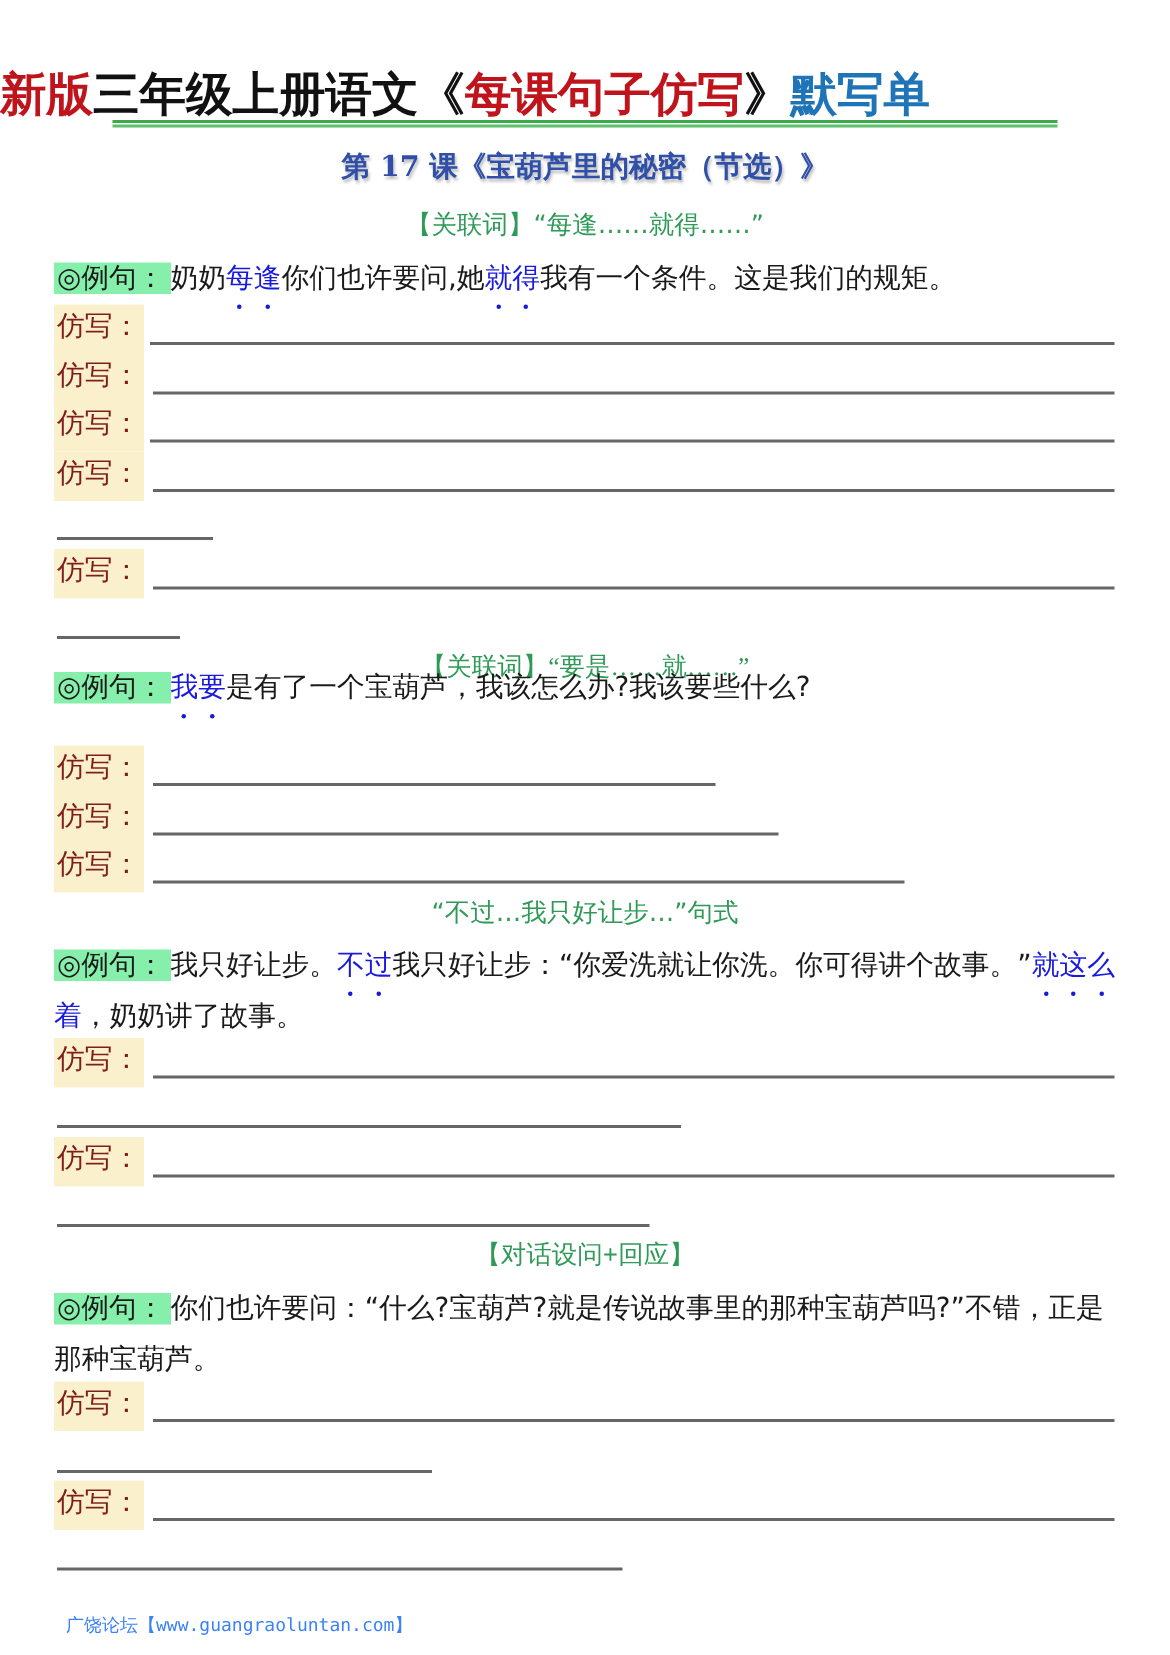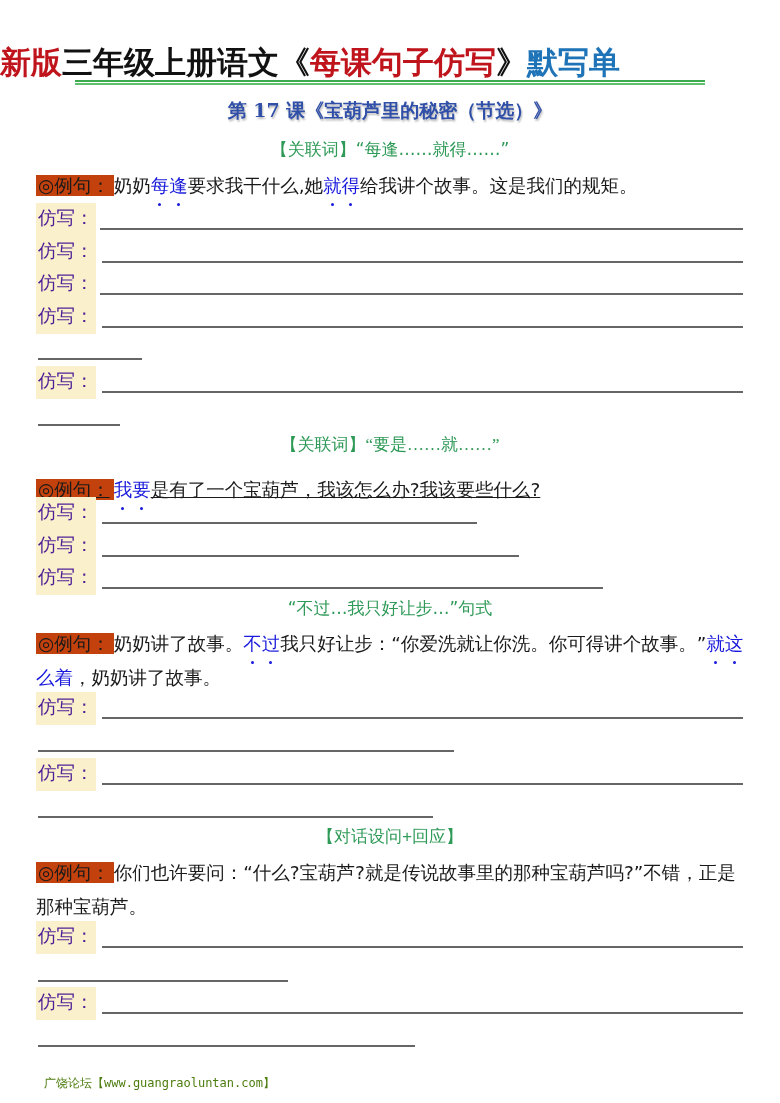--- a/index.html
+++ b/index.html
@@ -30,60 +30,60 @@
     }
     .sec-heading {
       position: absolute; left: 0; width: 780px; text-align: center;
       font-size: 17px; color: #2f9a58; white-space: nowrap;
     }
     .example {
       position: absolute; left: 36px; width: 712px;
       font-size: 18.5px; line-height: 34px; color: #1a1a1a;
     }
     .ex-label {
-      background: #c2410c; padding: 0 4px 0 2px;
+      background: #86efac; padding: 0 4px 0 2px;
     }
     .hl { color: #1a1adc; position: relative; margin-top: 20px; }
     .hl .ch { position: relative; display: inline-block; }
     .hl .ch::after {
       content: ""; position: absolute; left: 50%; bottom: -3px; width: 3px; height: 3px;
       margin-left: -1.5px; border-radius: 50%; background: #1a1adc;
     }
     .row {
       position: absolute; left: 36px; height: 30px;
     }
     .w-label {
       position: absolute; left: 0; top: 0; width: 60px; height: 33px;
       background: #fbf0cc; font-size: 18.5px; line-height: 30px; padding-left: 2px; box-sizing: border-box;
-      color: #4c1d95;
+      color: #7f1d1d;
     }
     .w-line {
       position: absolute; height: 2px; background: #666666;
     }
     .watermark {
-      position: absolute; left: 44px; top: 1075px; font-size: 12px; color: #4d7c0f;
+      position: absolute; left: 44px; top: 1075px; font-size: 12px; color: #3b82f6;
       font-family: "DejaVu Sans Mono", "Liberation Mono", monospace; white-space: nowrap;
     }
   </style>
 </head>
 <body>
 
 <div class="title">
   <span class="red">新版</span><span class="black">三年级上册语文《</span><span class="red">每课句子仿写</span><span class="black">》</span><span class="blue">默写单</span>
 </div>
 <div class="title-rule">
   <div class="l1"></div>
     <div class="gap"></div>
     <div class="l2"></div>
 </div>
 <div class="subtitle">第 17 课《宝葫芦里的秘密（节选）》</div>
 
 <div class="sec-heading" style="top:138px;">【关联词】“每逢……就得……”</div>
 <div class="example" style="top:169px;">
-  <span class="ex-label">◎例句：</span><span>奶奶</span><span class="hl"><span class="ch">每</span><span class="ch">逢</span></span><span>要求我干什么,她</span><span class="hl"><span class="ch">就</span><span class="ch">得</span></span><span>给我讲个故事。这是我们的规矩。</span>
+  <span class="ex-label">◎例句：</span><span>奶奶</span><span class="hl"><span class="ch">每</span><span class="ch">逢</span></span><span>你们也许要问,她</span><span class="hl"><span class="ch">就</span><span class="ch">得</span></span><span>我有一个条件。这是我们的规矩。</span>
 </div>
 <div class="row" style="top:203px;">
     <div class="w-label">仿写：</div>
     <div class="w-line" style="left:64px; width:643px; top:25px;"></div>
   </div>
 <div class="row" style="top:236px;">
     <div class="w-label">仿写：</div>
     <div class="w-line" style="left:66px; width:641px; top:25px;"></div>
   </div>
 <div class="row" style="top:268px;">
@@ -95,39 +95,39 @@
     <div class="w-line" style="left:66px; width:641px; top:25px;"></div>
   </div>
 <div class="w-line" style="left:38px; width:104px; top:358px;"></div>
 <div class="row" style="top:366px;">
     <div class="w-label">仿写：</div>
     <div class="w-line" style="left:66px; width:641px; top:25px;"></div>
   </div>
 <div class="w-line" style="left:38px; width:82px; top:424px;"></div>
 
 <div class="sec-heading" style="top:433px;font-family:Liberation Serif, serif;">【关联词】“要是……就……”</div>
-<div class="example" style="top:473px;text-decoration:underline;">
+<div class="example" style="top:442px;">
   <span class="ex-label">◎例句：</span><span class="hl"><span class="ch">我</span><span class="ch">要</span></span><span>是有了一个宝葫芦，我该怎么办?我该要些什么?</span>
 </div>
 <div class="row" style="top:497px;">
     <div class="w-label">仿写：</div>
     <div class="w-line" style="left:66px; width:375px; top:25px;"></div>
   </div>
 <div class="row" style="top:530px;">
     <div class="w-label">仿写：</div>
     <div class="w-line" style="left:66px; width:417px; top:25px;"></div>
   </div>
 <div class="row" style="top:562px;">
     <div class="w-label">仿写：</div>
     <div class="w-line" style="left:66px; width:501px; top:25px;"></div>
   </div>
 
 <div class="sec-heading" style="top:597px;">“不过…我只好让步…”句式</div>
 <div class="example" style="top:627px;">
-  <span class="ex-label">◎例句：</span><span>奶奶讲了故事。</span><span class="hl"><span class="ch">不</span><span class="ch">过</span></span><span>我只好让步：“你爱洗就让你洗。你可得讲个故事。”</span><span class="hl"><span class="ch">就</span><span class="ch">这</span><span class="ch">么</span><span class="ch">着</span></span><span>，奶奶讲了故事。</span>
+  <span class="ex-label">◎例句：</span><span>我只好让步。</span><span class="hl"><span class="ch">不</span><span class="ch">过</span></span><span>我只好让步：“你爱洗就让你洗。你可得讲个故事。”</span><span class="hl"><span class="ch">就</span><span class="ch">这</span><span class="ch">么</span><span class="ch">着</span></span><span>，奶奶讲了故事。</span>
 </div>
 <div class="row" style="top:692px;">
     <div class="w-label">仿写：</div>
     <div class="w-line" style="left:66px; width:641px; top:25px;"></div>
   </div>
 <div class="w-line" style="left:38px; width:416px; top:750px;"></div>
 <div class="row" style="top:758px;">
     <div class="w-label">仿写：</div>
     <div class="w-line" style="left:66px; width:641px; top:25px;"></div>
   </div>

